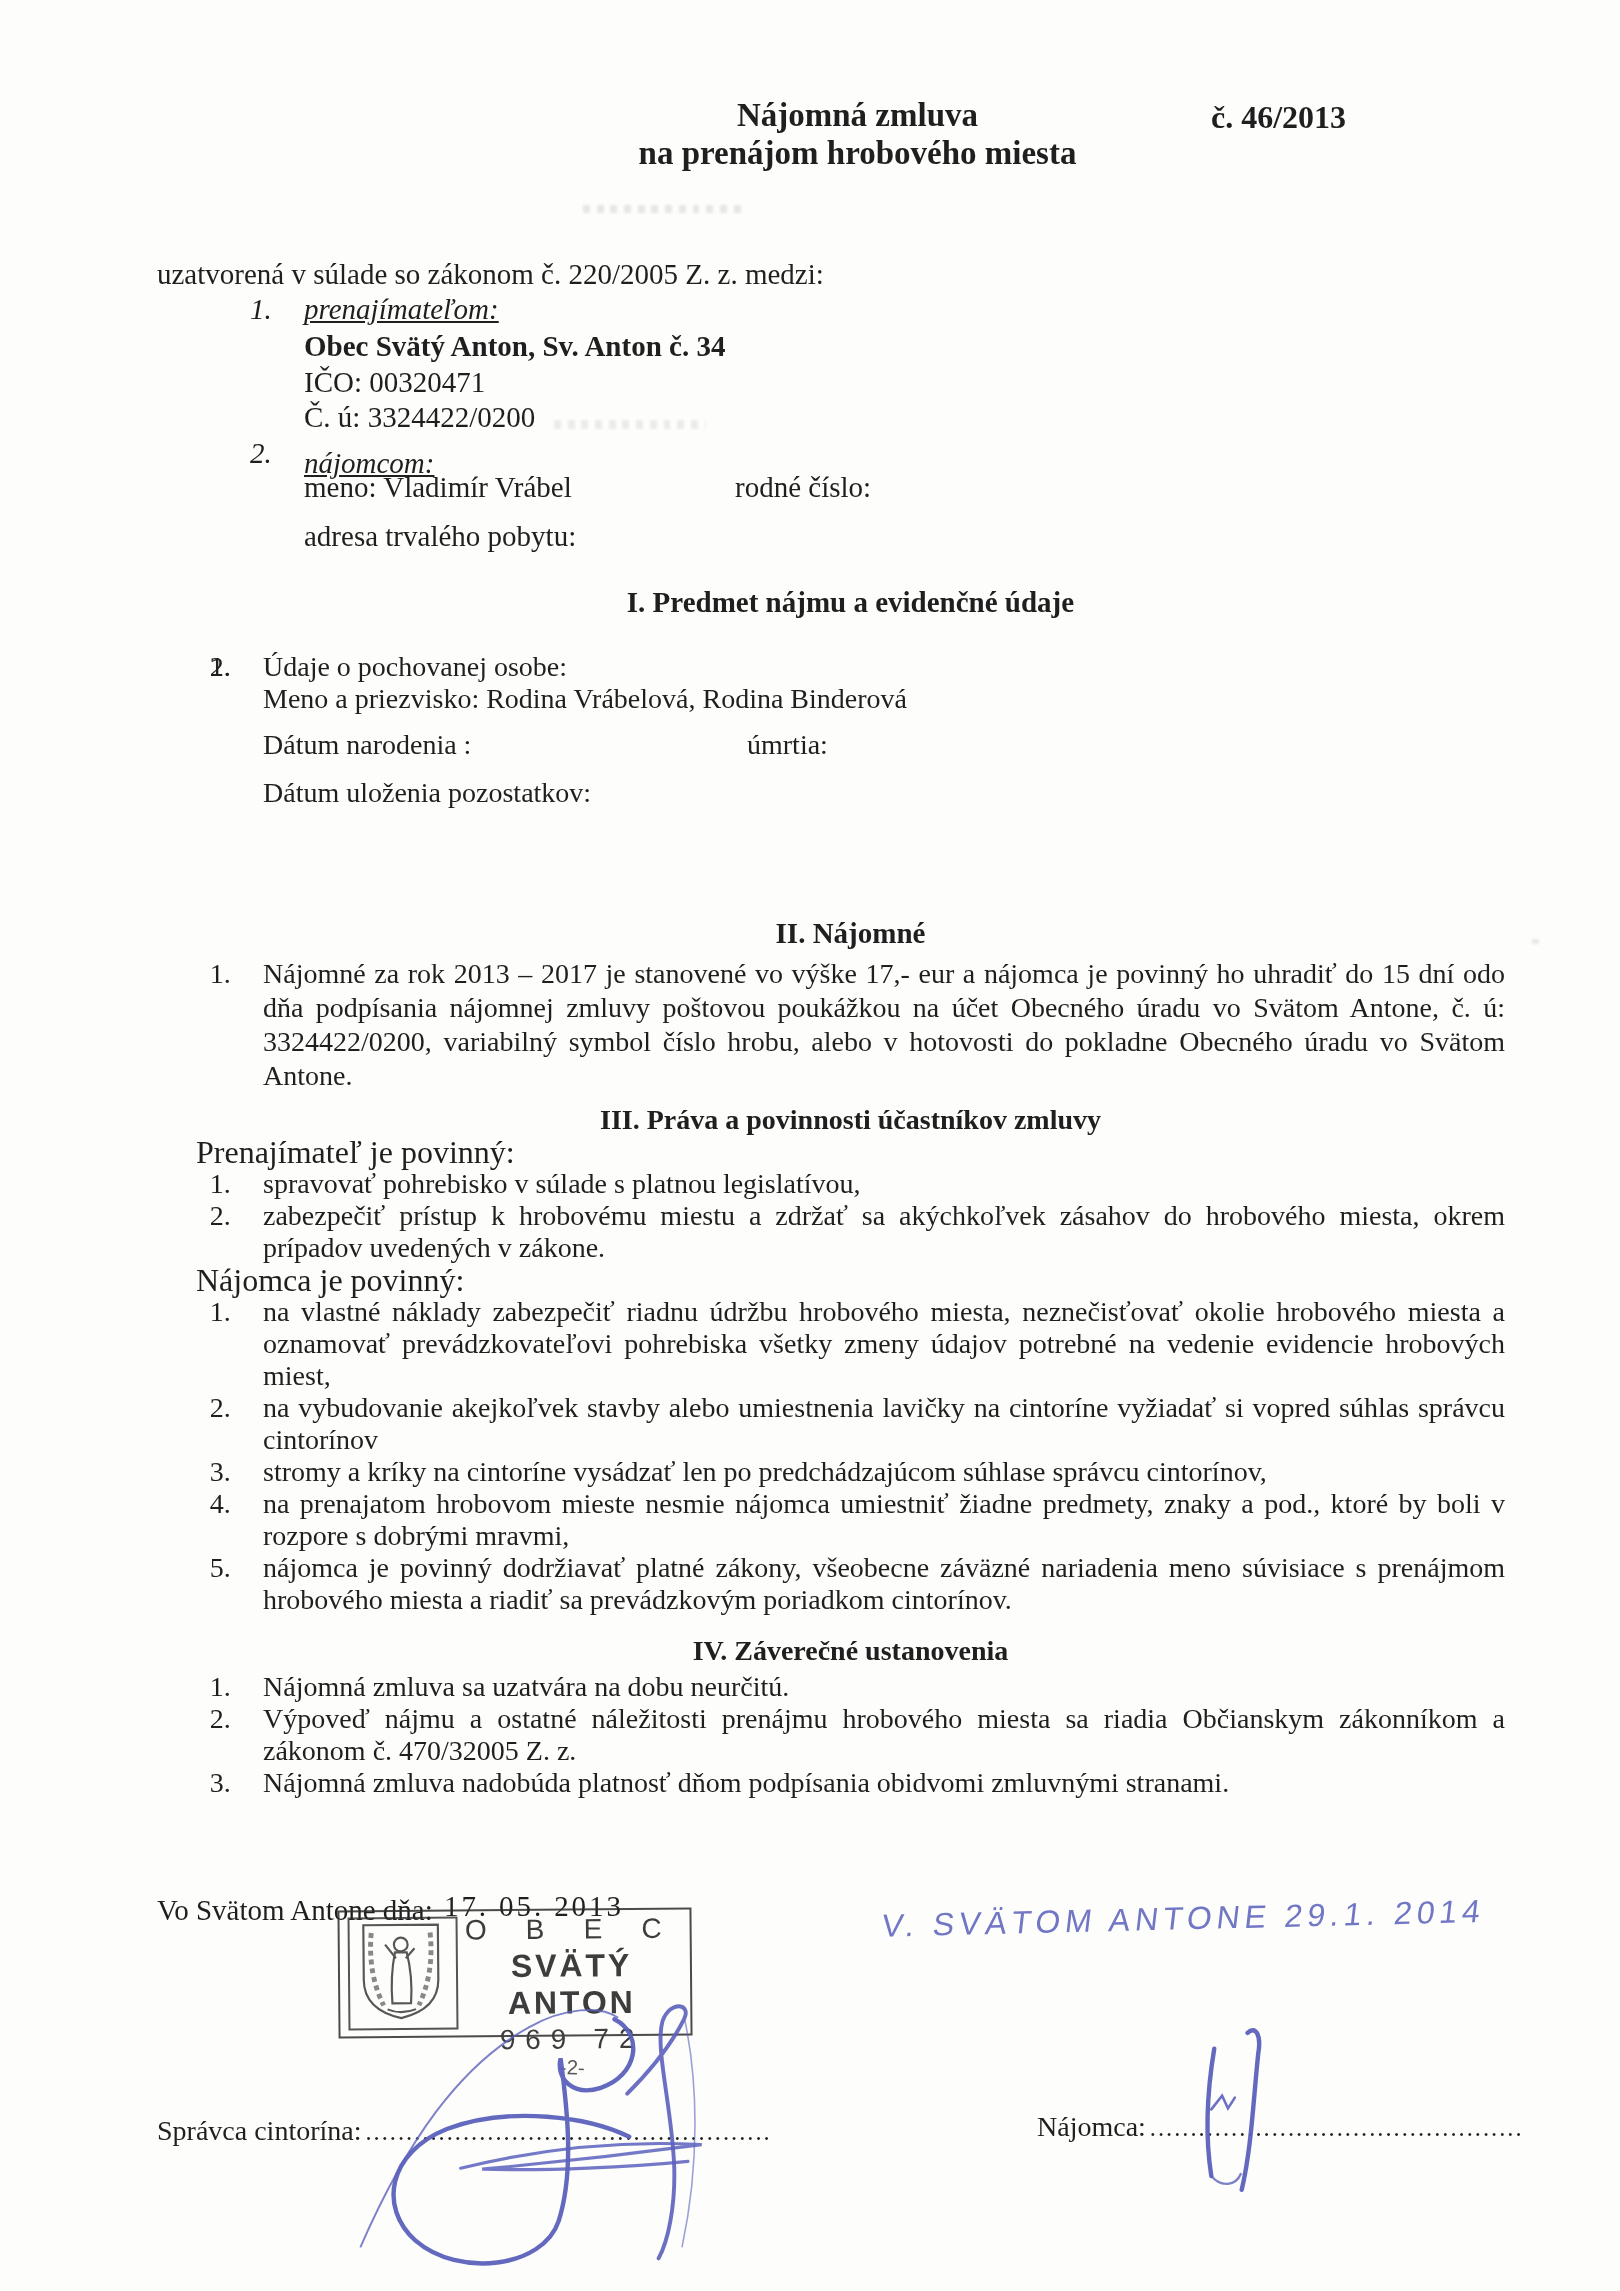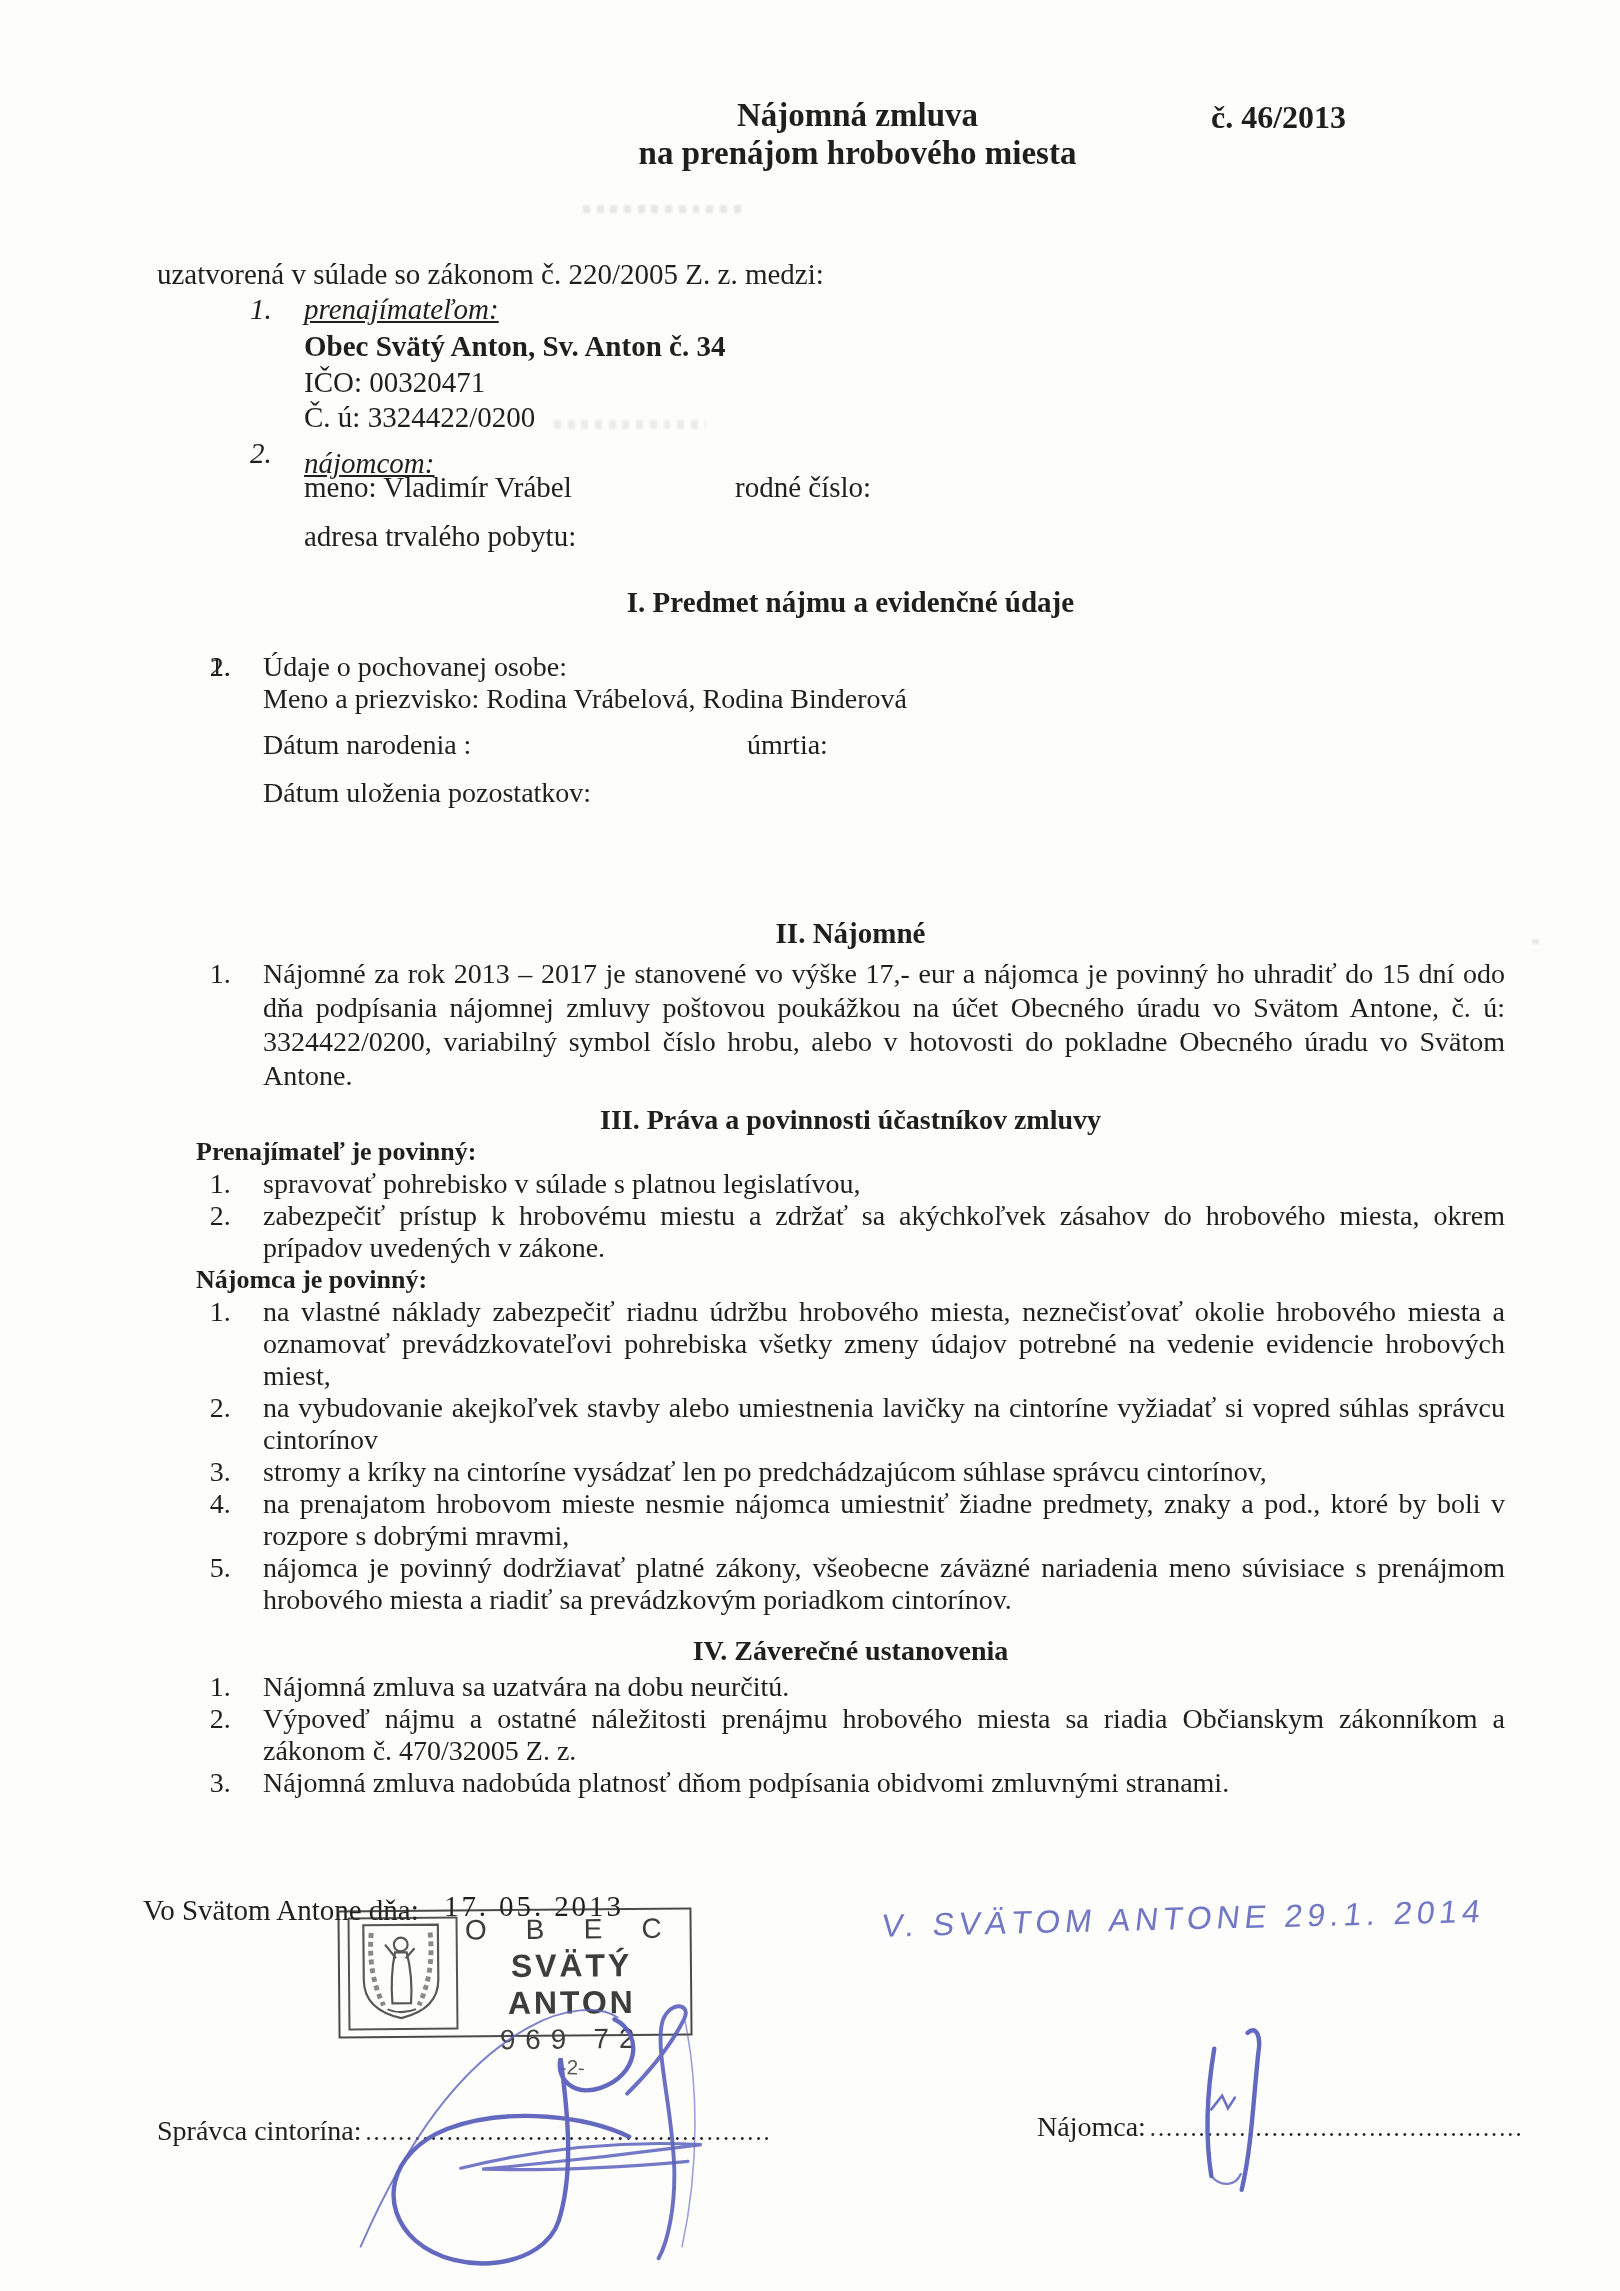--- a/index.html
+++ b/index.html
@@ -25,24 +25,24 @@
   .pnum{position:absolute;left:250px;font-size:29px;font-style:italic;}
   .prole{position:absolute;left:304px;font-size:29px;font-style:italic;text-decoration:underline;font-weight:500;}
   .pline{position:absolute;left:304px;font-size:29px;}
   .bold{font-weight:bold;}
 
   
   .section{left:196px;width:1309px;}
   .sec-heading{text-align:center;font-size:29px;font-weight:bold;margin:0;}
   .item{position:relative;padding-left:67px;text-align:justify;font-size:28px;line-height:32px;margin:0;}
   .item .num{position:absolute;left:13.7px;top:0;}
-  .subhead{font-size:26px;font-weight:bold;line-height:32px;margin:0;}
-
-  
-  .place-label{left:143px;top:1894px;font-size:29px;}
+  .subhead{font-size:32px;font-weight:normal;line-height:32px;margin:0;}
+
+  
+  .place-label{left:157px;top:1894px;font-size:29px;}
   .date-value{left:444px;top:1890px;font-size:29px;letter-spacing:2.9px;}
 
   .stamp{
     left:338px;top:1909px;width:350px;height:124px;
     border:2px solid rgba(43,43,43,.85);
     transform:rotate(-0.5deg);
     background:transparent;
   }
   .stamp-emblem-box{position:absolute;left:7.8px;top:4.9px;width:106px;height:109px;border:2px solid rgba(43,43,43,.8);}
   .stamp-text{position:absolute;left:116px;top:0;width:231px;text-align:center;color:#3d3d3d;}

